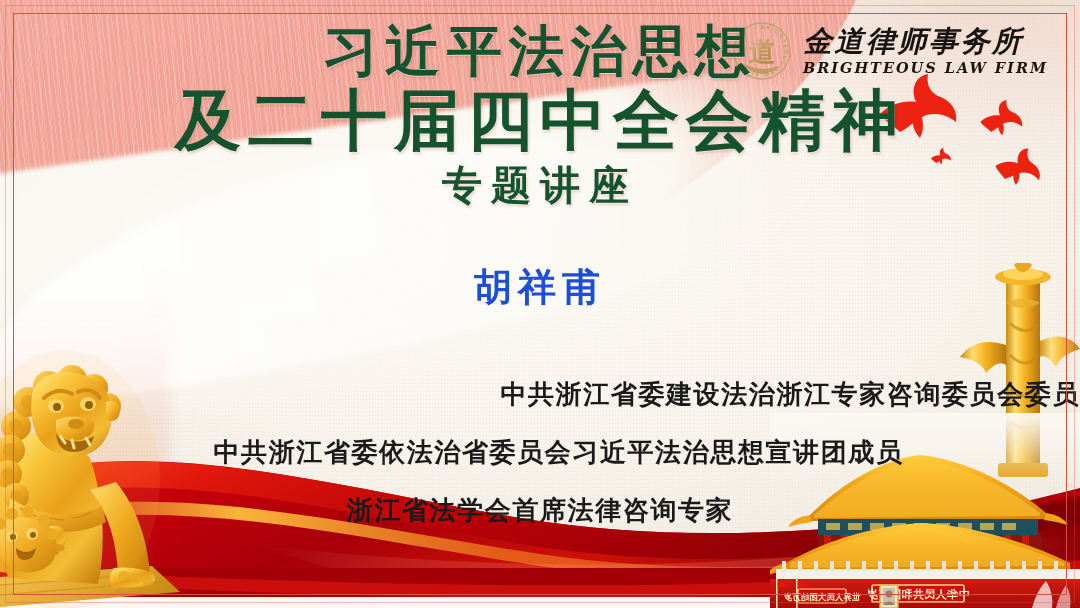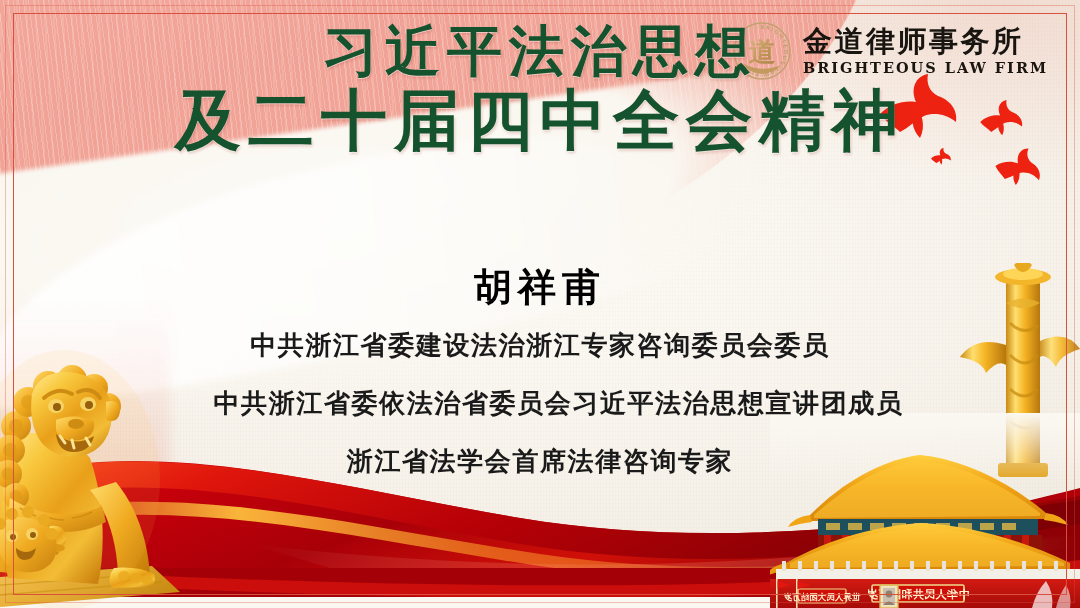--- a/index.html
+++ b/index.html
@@ -137,21 +137,21 @@
   .logo {
     position: absolute;
     right: 32px; top: 20px;
     display: flex; align-items: center; gap: 10px;
     z-index: 8;
   }
   .seal {
     width: 62px; height: 62px; position: relative; flex: 0 0 auto;
   }
   .seal svg { display:block; width:100%; height:100%; }
-  .logo-text { line-height: 1; }
+  .logo-text { line-height: 1; font-style: italic; }
   .logo-cn {
     font-family: "DejaVu Serif", "Liberation Serif", serif;
     font-size: 29px; font-weight: 700; color: #18140F;
     letter-spacing: 2.5px; white-space: nowrap;
   }
   .logo-en {
     font-family: "DejaVu Serif", "Liberation Serif", serif;
     font-size: 14.5px; font-weight: 700; color: #1A150F;
     letter-spacing: 2.0px; white-space: nowrap; margin-top: 5px;
   }
@@ -175,30 +175,30 @@
   .t3 { font-size: 40px; margin-top: 8px; letter-spacing: 9px; }
 
   
   .speaker-block {
     position: absolute;
     left: 0; right: 0; top: 262px;
     text-align: center; z-index: 8;
   }
   .speaker-name {
     font-family: "DejaVu Serif", "Liberation Serif", serif;
-    font-size: 38px; font-weight: 700; color: #000000;
+    font-size: 38px; font-weight: 700; color: #1d4ed8;
     letter-spacing: 6px;
   }
   .cred {
     font-family: "DejaVu Serif", "Liberation Serif", serif;
     font-size: 26px; color: #1A1A1A; font-weight: 600;
     letter-spacing: 1.6px;
     line-height: 1;
   }
-  .cred-0 { margin-top: 19px; }
+  .cred-0 { margin-top: 68px; text-align: right; }
   .cred-1 { margin-top: 32px; padding-left: 37px; }
   .cred-2 { margin-top: 32px; }
   .cred-3 { margin-top: 32px; }
 </style>
 </head>
 <body>
 
 <div id="poster">
 
   <div class="bg-base"></div>
@@ -552,20 +552,21 @@
     </div>
     <div class="logo-text">
       <div class="logo-cn">金道律师事务所</div>
       <div class="logo-en">BRIGHTEOUS LAW FIRM</div>
     </div>
   </div>
 
   <div class="title-block">
     <div class="t-line t1">习近平法治思想</div>
     <div class="t-line t2">及二十届四中全会精神</div>
+    <div class="t-line t3">专题讲座</div>
   </div>
 
   <div class="speaker-block">
     <div class="speaker-name">胡祥甫</div>
     <div class="cred cred-0">中共浙江省委建设法治浙江专家咨询委员会委员</div>
     <div class="cred cred-1">中共浙江省委依法治省委员会习近平法治思想宣讲团成员</div>
     <div class="cred cred-2">浙江省法学会首席法律咨询专家</div>
   </div>
 
 </div>

